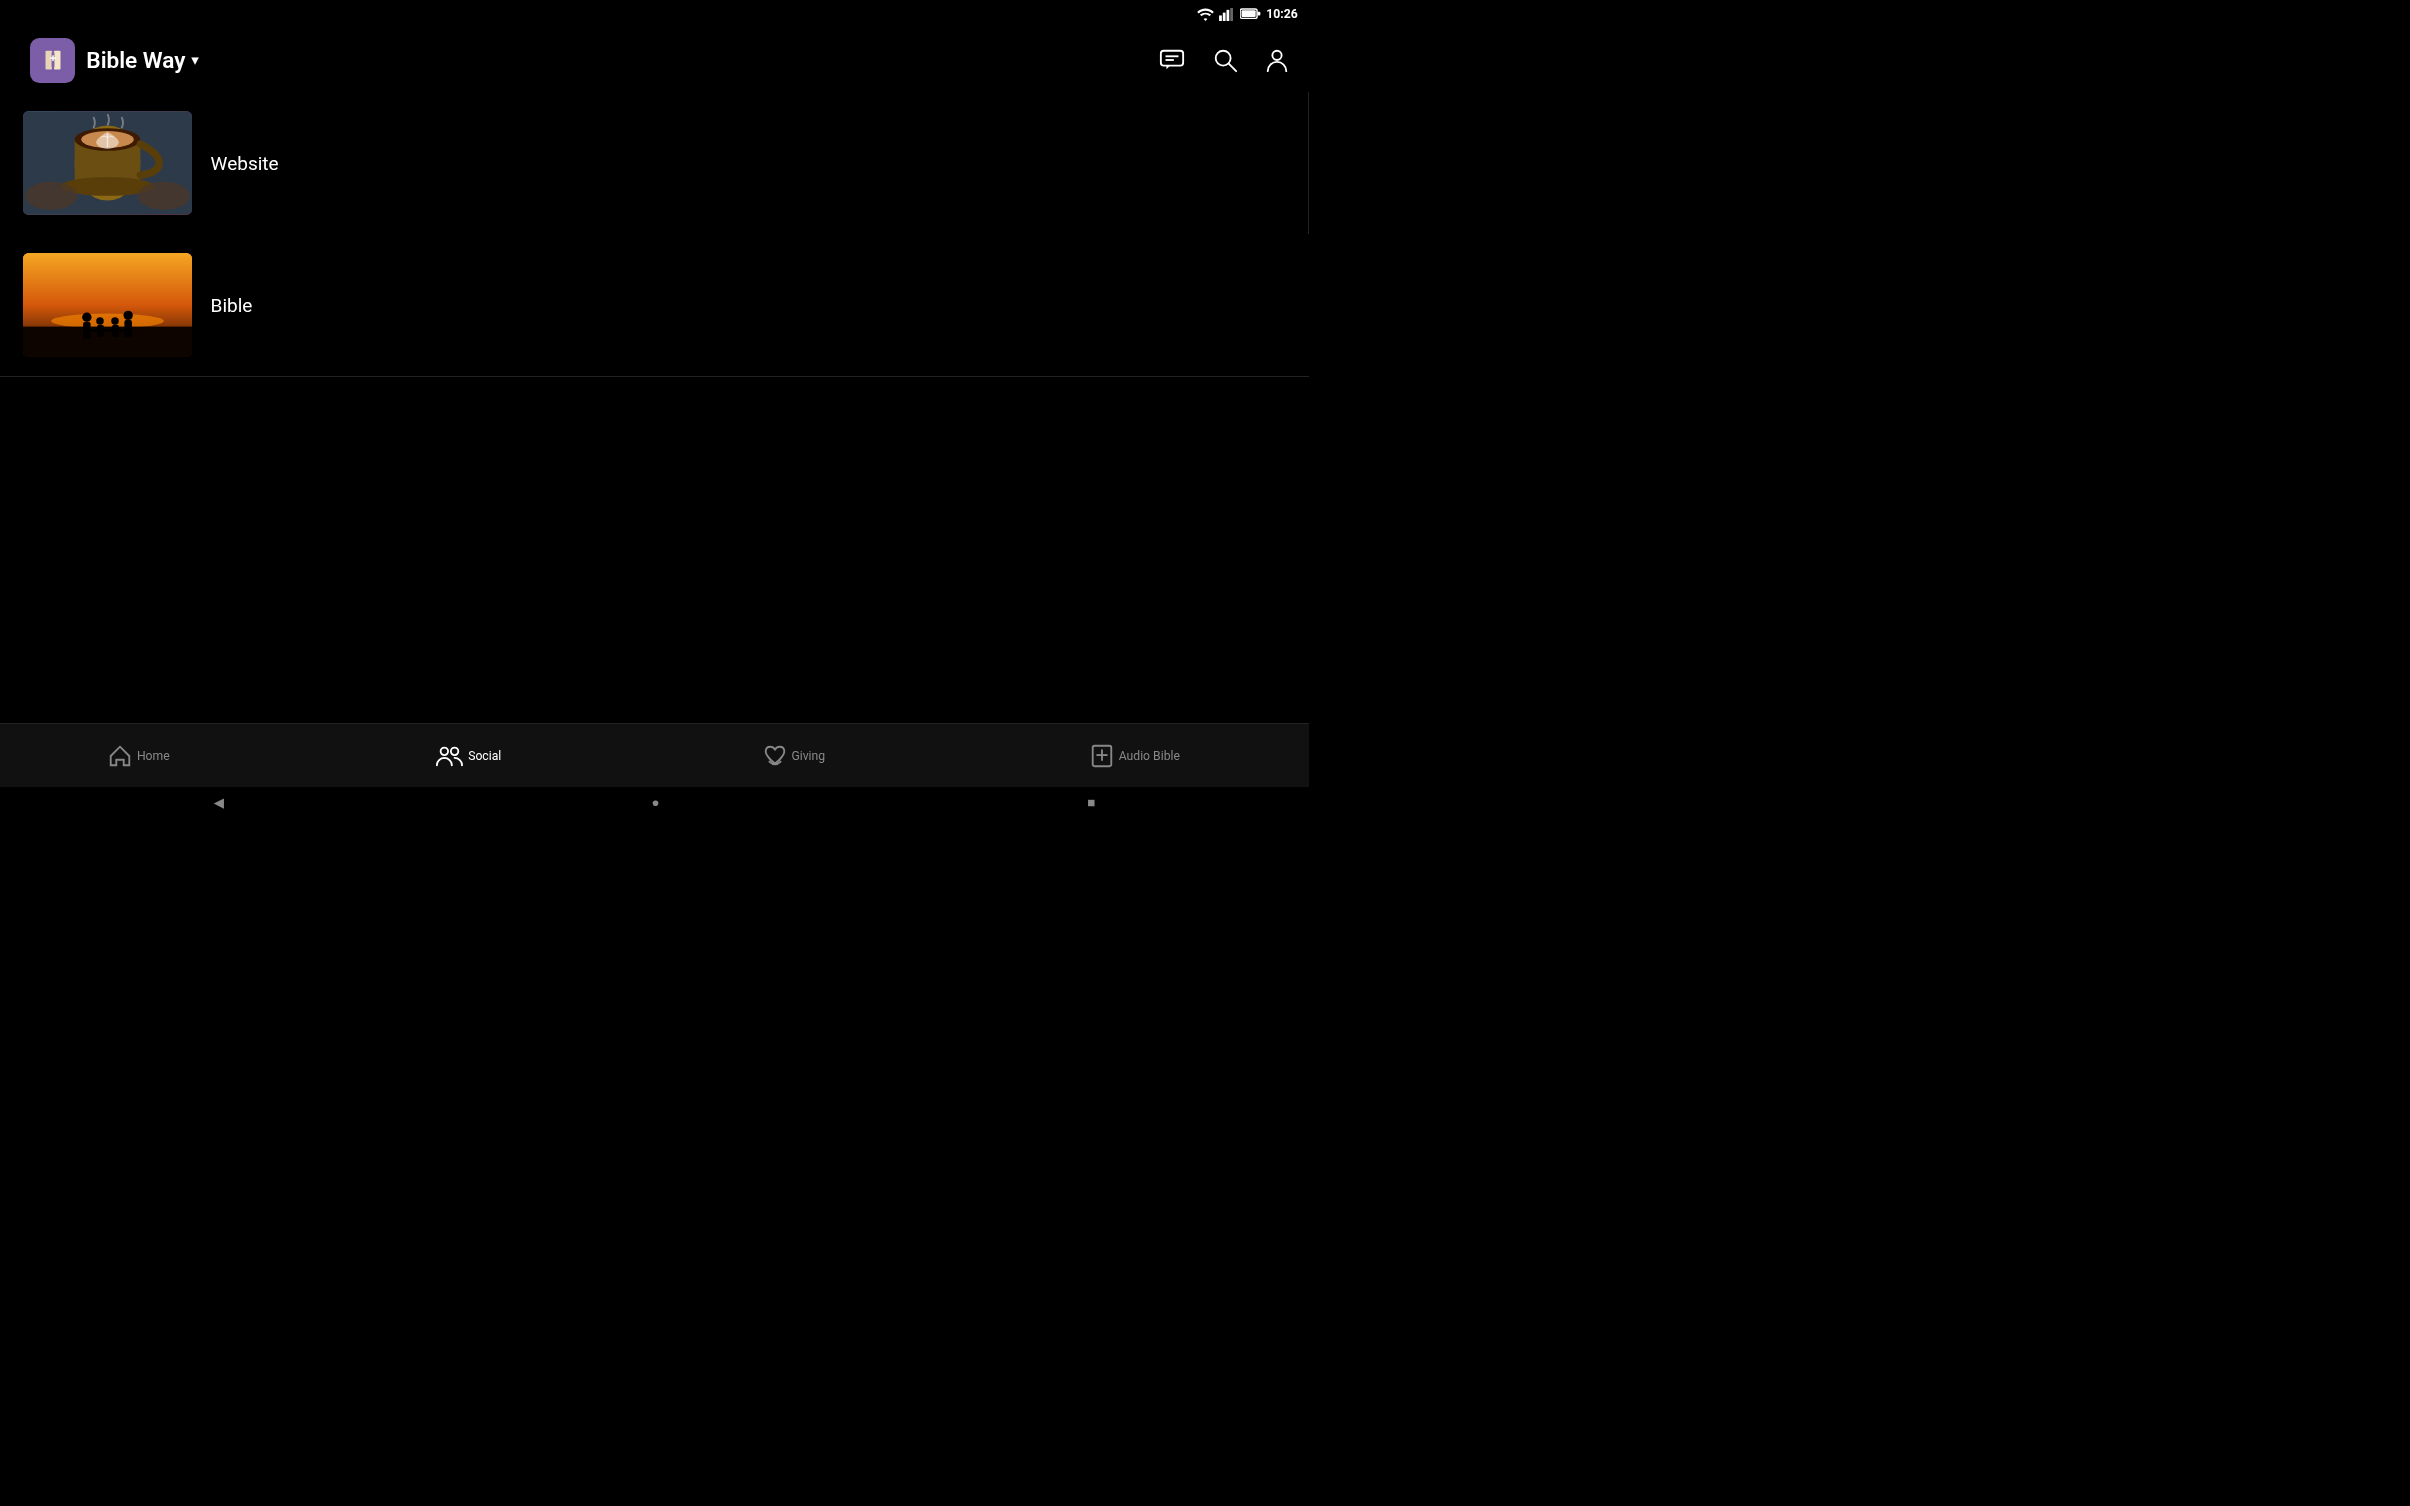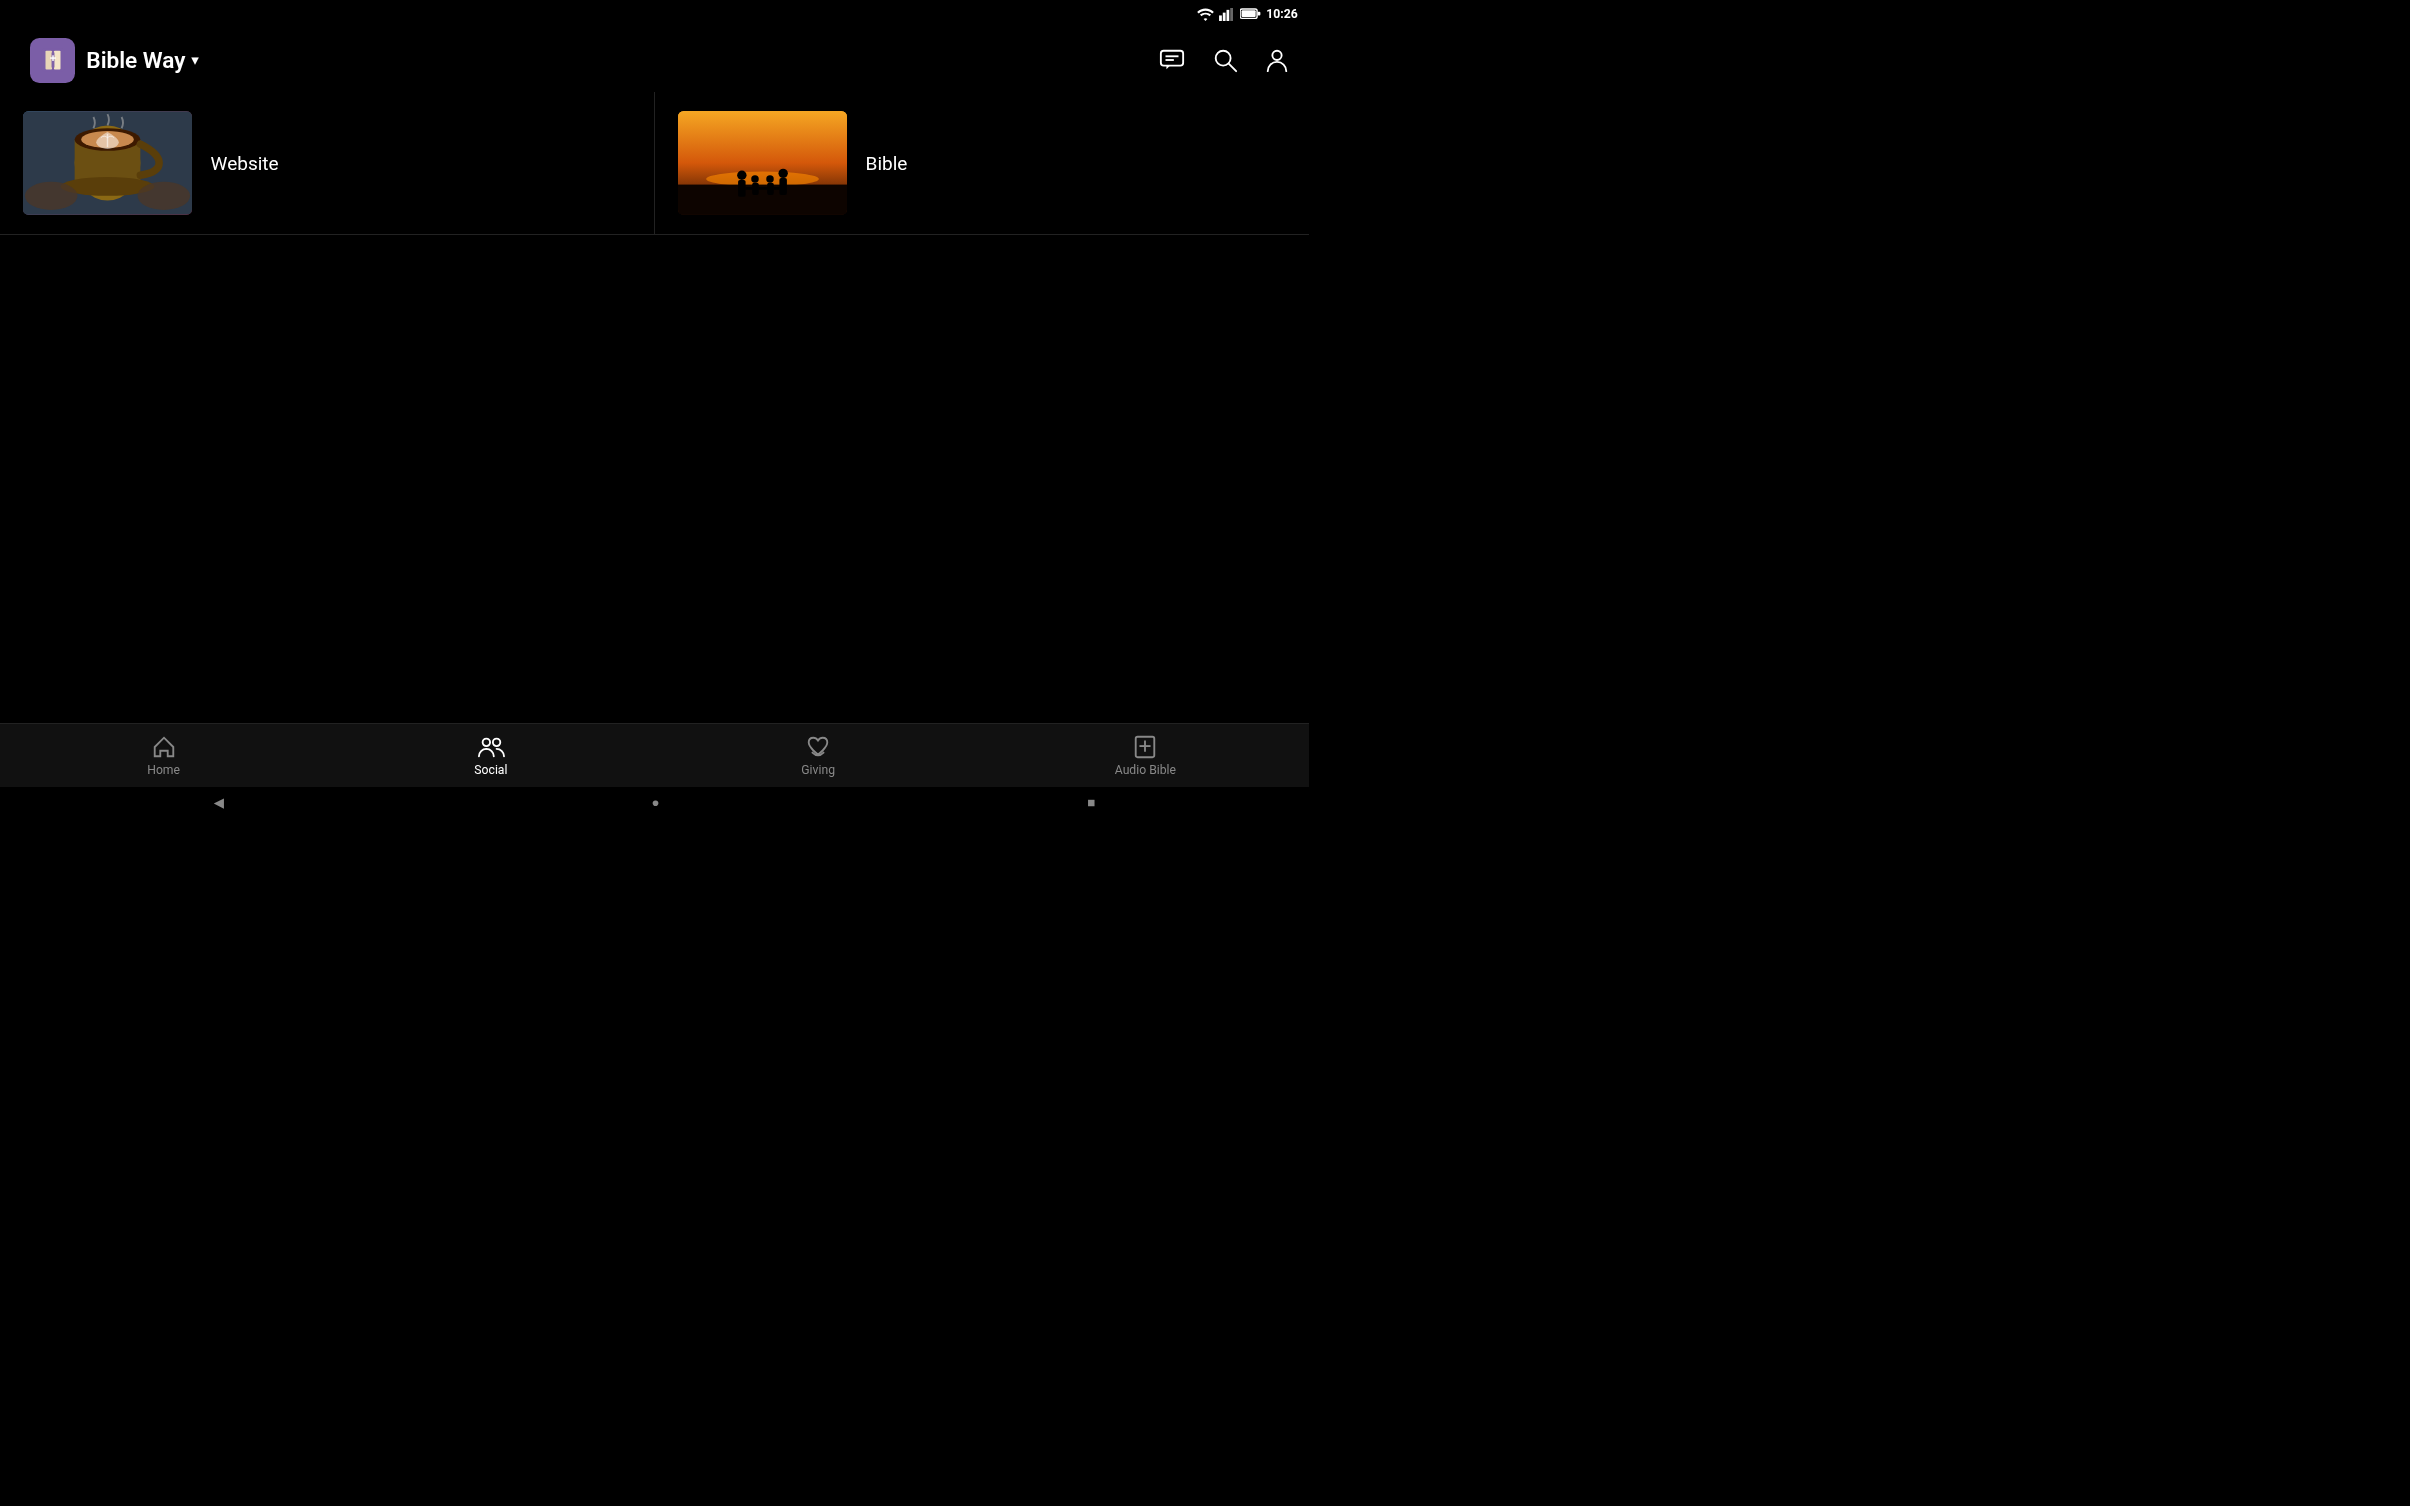--- a/index.html
+++ b/index.html
@@ -121,20 +121,21 @@
       left: 0;
       right: 0;
       bottom: 64px;
       background: #000;
       display: flex;
       flex-direction: column;
     }
 
     .cards-row {
       display: flex;
+      flex-direction: column;
       border-bottom: 0.9px solid #222;
     }
 
     .card {
       flex: 1;
       display: flex;
       flex-direction: row;
       align-items: center;
       padding: 19px 22.6px;
       gap: 19px;
@@ -192,21 +193,20 @@
       height: 64px;
       background: #111;
       display: flex;
       align-items: center;
       justify-content: space-around;
       border-top: 0.9px solid #222;
     }
 
     .nav-item {
       display: flex;
-      flex-direction: column;
       align-items: center;
       gap: 3.8px;
       cursor: pointer;
       color: #888;
       min-width: 113px;
     }
 
     .nav-item.active {
       color: #fff;
     }

